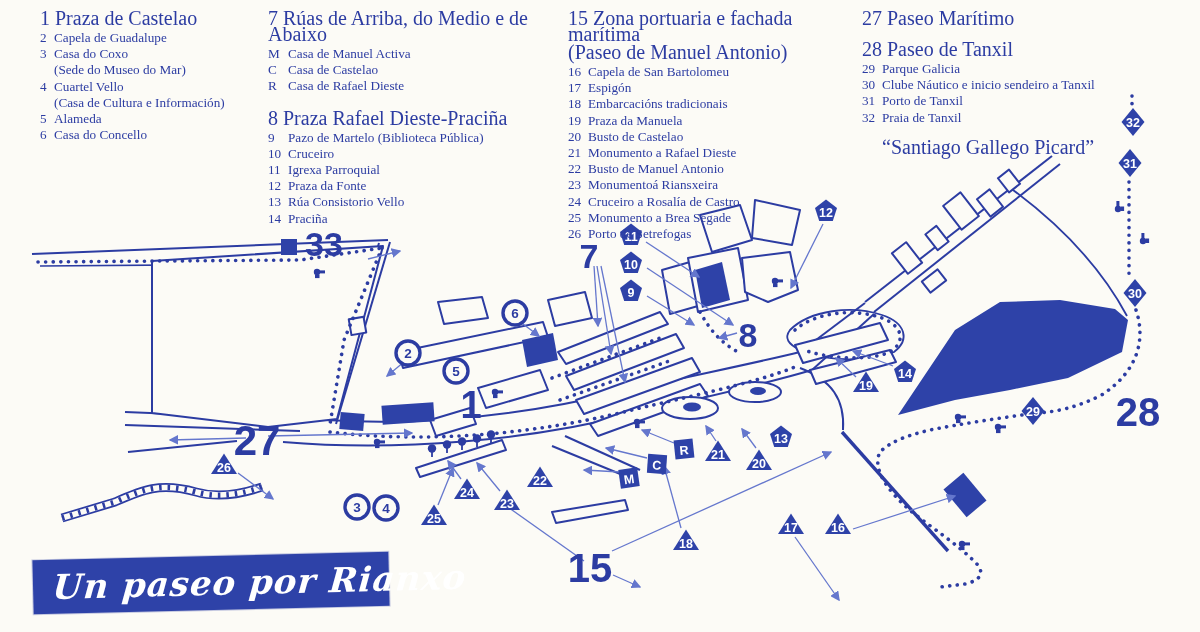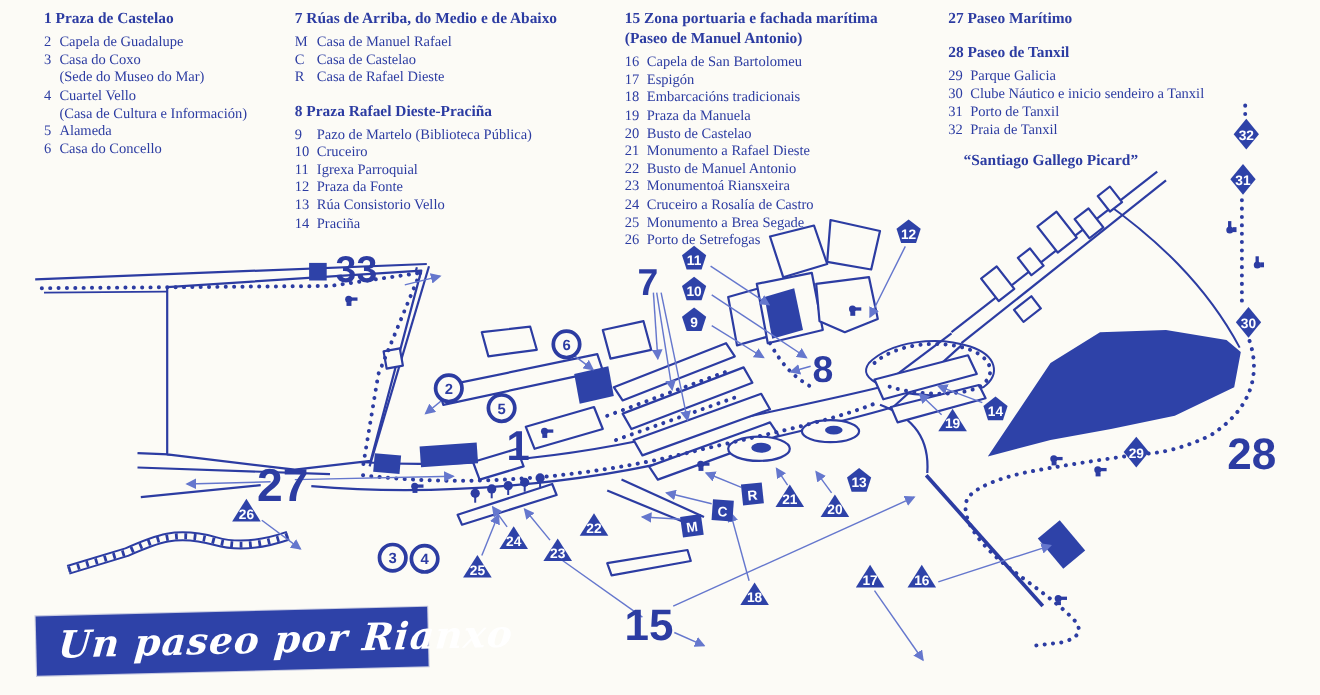--- a/index.html
+++ b/index.html
@@ -12,21 +12,21 @@
   #stage{position:relative;width:1200px;height:632px;background:var(--paper);overflow:hidden;
          font-family:"Liberation Serif",serif;}
   
   .lcol{position:absolute;top:10px;color:var(--ink);}
   #col1{left:40px;width:225px;}
   #col2{left:268px;width:292px;}
   #col3{left:568px;width:295px;}
   #col4{left:862px;width:310px;}
   .lgroup+.lgroup{margin-top:15px;}
   #col2 .lgroup+.lgroup{}
-  .ltitle{font-weight:bold;font-size:14px;line-height:16px;margin:0 0 4px 0;}
+  .ltitle{font-weight:normal;font-size:20px;line-height:16px;margin:0 0 4px 0;}
   .ltitle.second{margin-top:-2px;}
   .lrow{display:flex;font-size:13.2px;line-height:16.2px;}
   .lnum{flex:none;width:20px;}
   #col1 .lnum{width:14px;}
   .ltext{white-space:nowrap;}
   
   #map{position:absolute;left:0;top:0;}
   .mnum-white{fill:#fff;font:bold 12.5px "Liberation Sans",sans-serif;text-anchor:middle;}
   .mnum-ink{fill:var(--ink);font:bold 13.5px "Liberation Sans",sans-serif;text-anchor:middle;}
   .biglabel{fill:var(--ink);font-family:"Liberation Sans",sans-serif;font-weight:bold;text-anchor:middle;}
@@ -357,21 +357,21 @@
           <span class="lnum">6</span>
           <span class="ltext">Casa do Concello</span>
         </div>
       </div>
     </div>
   <div id="col2" class="lcol">
       <div class="lgroup">
         <div class="ltitle">7 Rúas de Arriba, do Medio e de Abaixo</div>
         <div class="lrow">
           <span class="lnum">M</span>
-          <span class="ltext">Casa de Manuel Rafael</span>
+          <span class="ltext">Casa de Manuel Activa</span>
         </div>
         <div class="lrow">
           <span class="lnum">C</span>
           <span class="ltext">Casa de Castelao</span>
         </div>
         <div class="lrow">
           <span class="lnum">R</span>
           <span class="ltext">Casa de Rafael Dieste</span>
         </div>
       </div>

